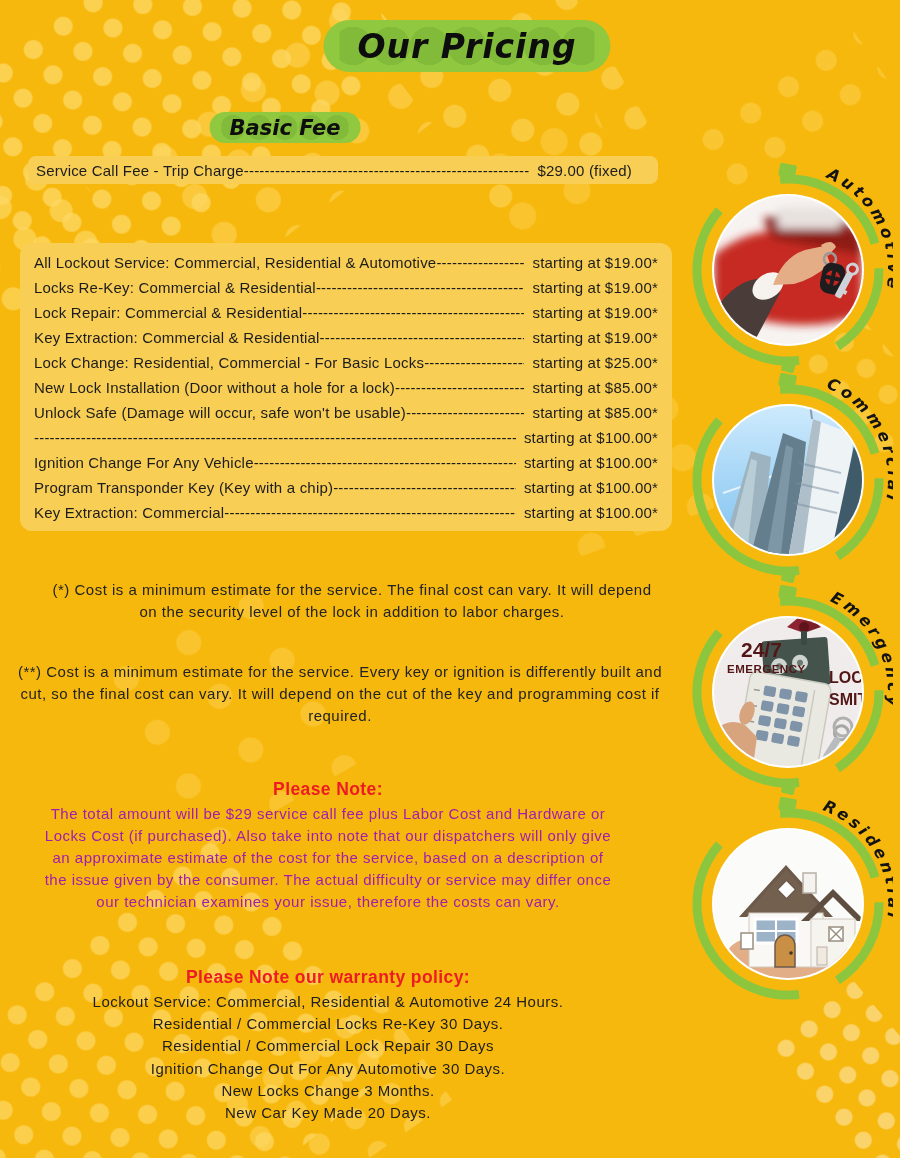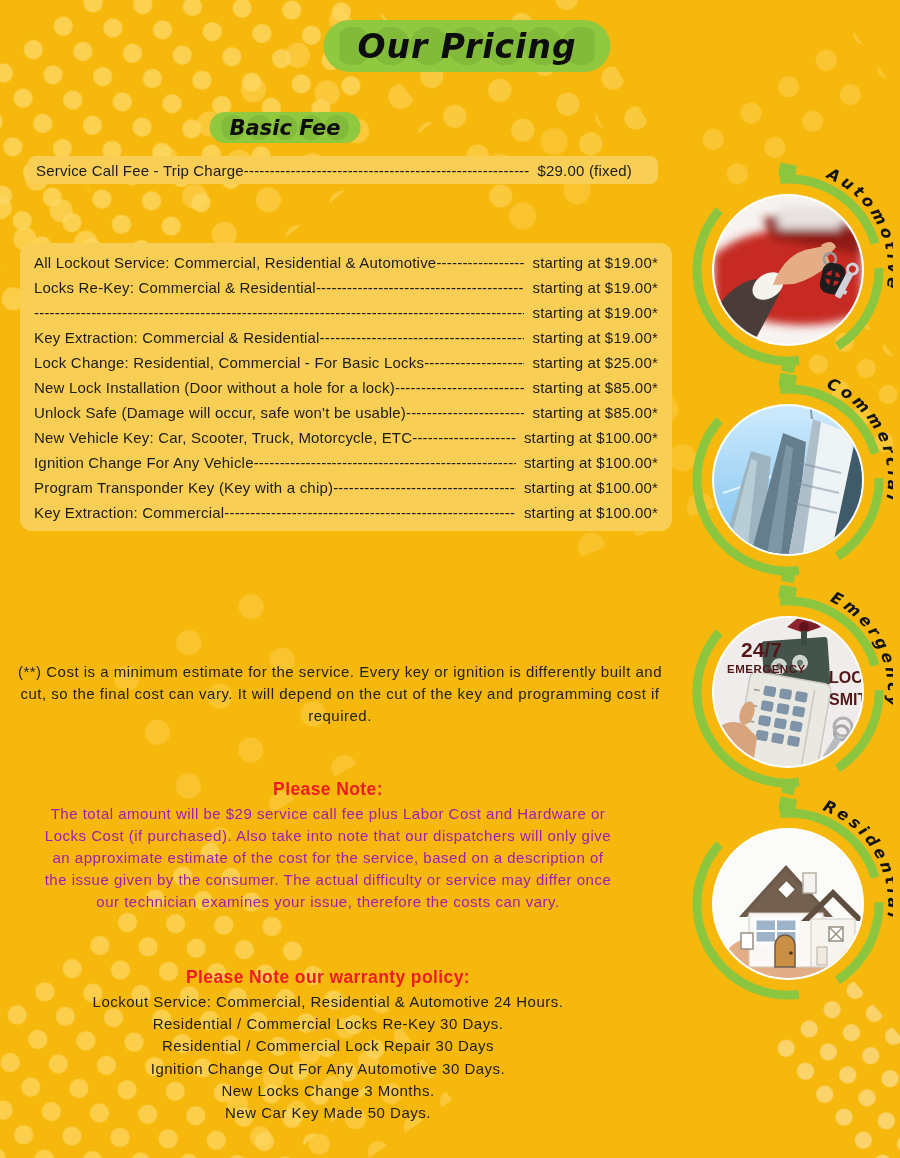--- a/index.html
+++ b/index.html
@@ -106,20 +106,21 @@
         <span class="fee-label">All Lockout Service: Commercial, Residential &amp; Automotive</span>
         <span class="leader">--------------------------------------------------------------------------------------------------------------------------------------------------------------------------------------------------------</span>
         <span class="fee-price">starting at $19.00*</span>
       </div>
     <div class="fee-row">
         <span class="fee-label">Locks Re-Key: Commercial &amp; Residential</span>
         <span class="leader">--------------------------------------------------------------------------------------------------------------------------------------------------------------------------------------------------------</span>
         <span class="fee-price">starting at $19.00*</span>
       </div>
     <div class="fee-row">
+        <span class="fee-label">Lock Repair: Commercial &amp; Residential</span>
         <span class="leader">--------------------------------------------------------------------------------------------------------------------------------------------------------------------------------------------------------</span>
         <span class="fee-price">starting at $19.00*</span>
       </div>
     <div class="fee-row">
         <span class="fee-label">Key Extraction: Commercial &amp; Residential</span>
         <span class="leader">--------------------------------------------------------------------------------------------------------------------------------------------------------------------------------------------------------</span>
         <span class="fee-price">starting at $19.00*</span>
       </div>
     <div class="fee-row">
         <span class="fee-label">Lock Change: Residential, Commercial - For Basic Locks</span>
@@ -130,54 +131,54 @@
         <span class="fee-label">New Lock Installation (Door without a hole for a lock)</span>
         <span class="leader">--------------------------------------------------------------------------------------------------------------------------------------------------------------------------------------------------------</span>
         <span class="fee-price">starting at $85.00*</span>
       </div>
     <div class="fee-row">
         <span class="fee-label">Unlock Safe (Damage will occur, safe won't be usable)</span>
         <span class="leader">--------------------------------------------------------------------------------------------------------------------------------------------------------------------------------------------------------</span>
         <span class="fee-price">starting at $85.00*</span>
       </div>
     <div class="fee-row">
-        <span class="fee-label">New Vehicle Key: Car, Scooter, Truck, Motorcycle, ETC</span>
         <span class="leader">--------------------------------------------------------------------------------------------------------------------------------------------------------------------------------------------------------</span>
         <span class="fee-price">starting at $100.00*</span>
       </div>
     <div class="fee-row">
         <span class="fee-label">Ignition Change For Any Vehicle</span>
         <span class="leader">--------------------------------------------------------------------------------------------------------------------------------------------------------------------------------------------------------</span>
         <span class="fee-price">starting at $100.00*</span>
       </div>
     <div class="fee-row">
         <span class="fee-label">Program Transponder Key (Key with a chip)</span>
         <span class="leader">--------------------------------------------------------------------------------------------------------------------------------------------------------------------------------------------------------</span>
         <span class="fee-price">starting at $100.00*</span>
       </div>
     <div class="fee-row">
         <span class="fee-label">Key Extraction: Commercial </span>
         <span class="leader">--------------------------------------------------------------------------------------------------------------------------------------------------------------------------------------------------------</span>
         <span class="fee-price">starting at $100.00*</span>
       </div>
   </div>
 
+  <div class="cblock note" style="left:352px; top:579px; width:600px;">(*) Cost is a minimum estimate for the service. The final cost can vary. It will depend on the security level of the lock in addition to labor charges.</div>
   <div class="cblock red-head" style="left:328px; top:779px; width:400px;">Please Note:</div>
 
   <div class="cblock note" style="left:340px; top:661px; width:648px;">(**) Cost is a minimum estimate for the service. Every key or ignition is differently built and cut, so the final cost can vary. It will depend on the cut of the key and programming cost if required.</div>
   <div class="cblock body-par" style="left:328px; top:803px; width:575px;">The total amount will be $29 service call fee plus Labor Cost and Hardware or Locks Cost (if purchased). Also take into note that our dispatchers will only give an approximate estimate of the cost for the service, based on a description of the issue given by the consumer. The actual difficulty or service may differ once our technician examines your issue, therefore the costs can vary.</div>
 
   <div class="cblock red-head" style="left:328px; top:967px; width:500px;">Please Note our warranty policy:</div>
   <div class="cblock" style="left:328px; top:991px; width:620px;">
     <div class="warranty-item">Lockout Service: Commercial, Residential &amp; Automotive 24 Hours.</div>
     <div class="warranty-item">Residential / Commercial Locks Re-Key 30 Days.</div>
     <div class="warranty-item">Residential / Commercial Lock Repair 30 Days</div>
     <div class="warranty-item">Ignition Change Out For Any Automotive 30 Days.</div>
     <div class="warranty-item">New Locks Change 3 Months.</div>
-    <div class="warranty-item">New Car Key Made 50 Days.</div>
+    <div class="warranty-item">New Car Key Made 20 Days.</div>
   </div>
 
   <div class="badge" style="top:163px;">
     <svg width="210" height="210" viewBox="0 0 210 210">
       <defs>
         <clipPath id="clip0">
             <circle cx="105" cy="107" r="74"></circle>
           </clipPath>
         <path id="lp0" d="M 139 13 A 100 100 0 0 1 169 184" fill="none"></path>
         <filter id="blur0">

